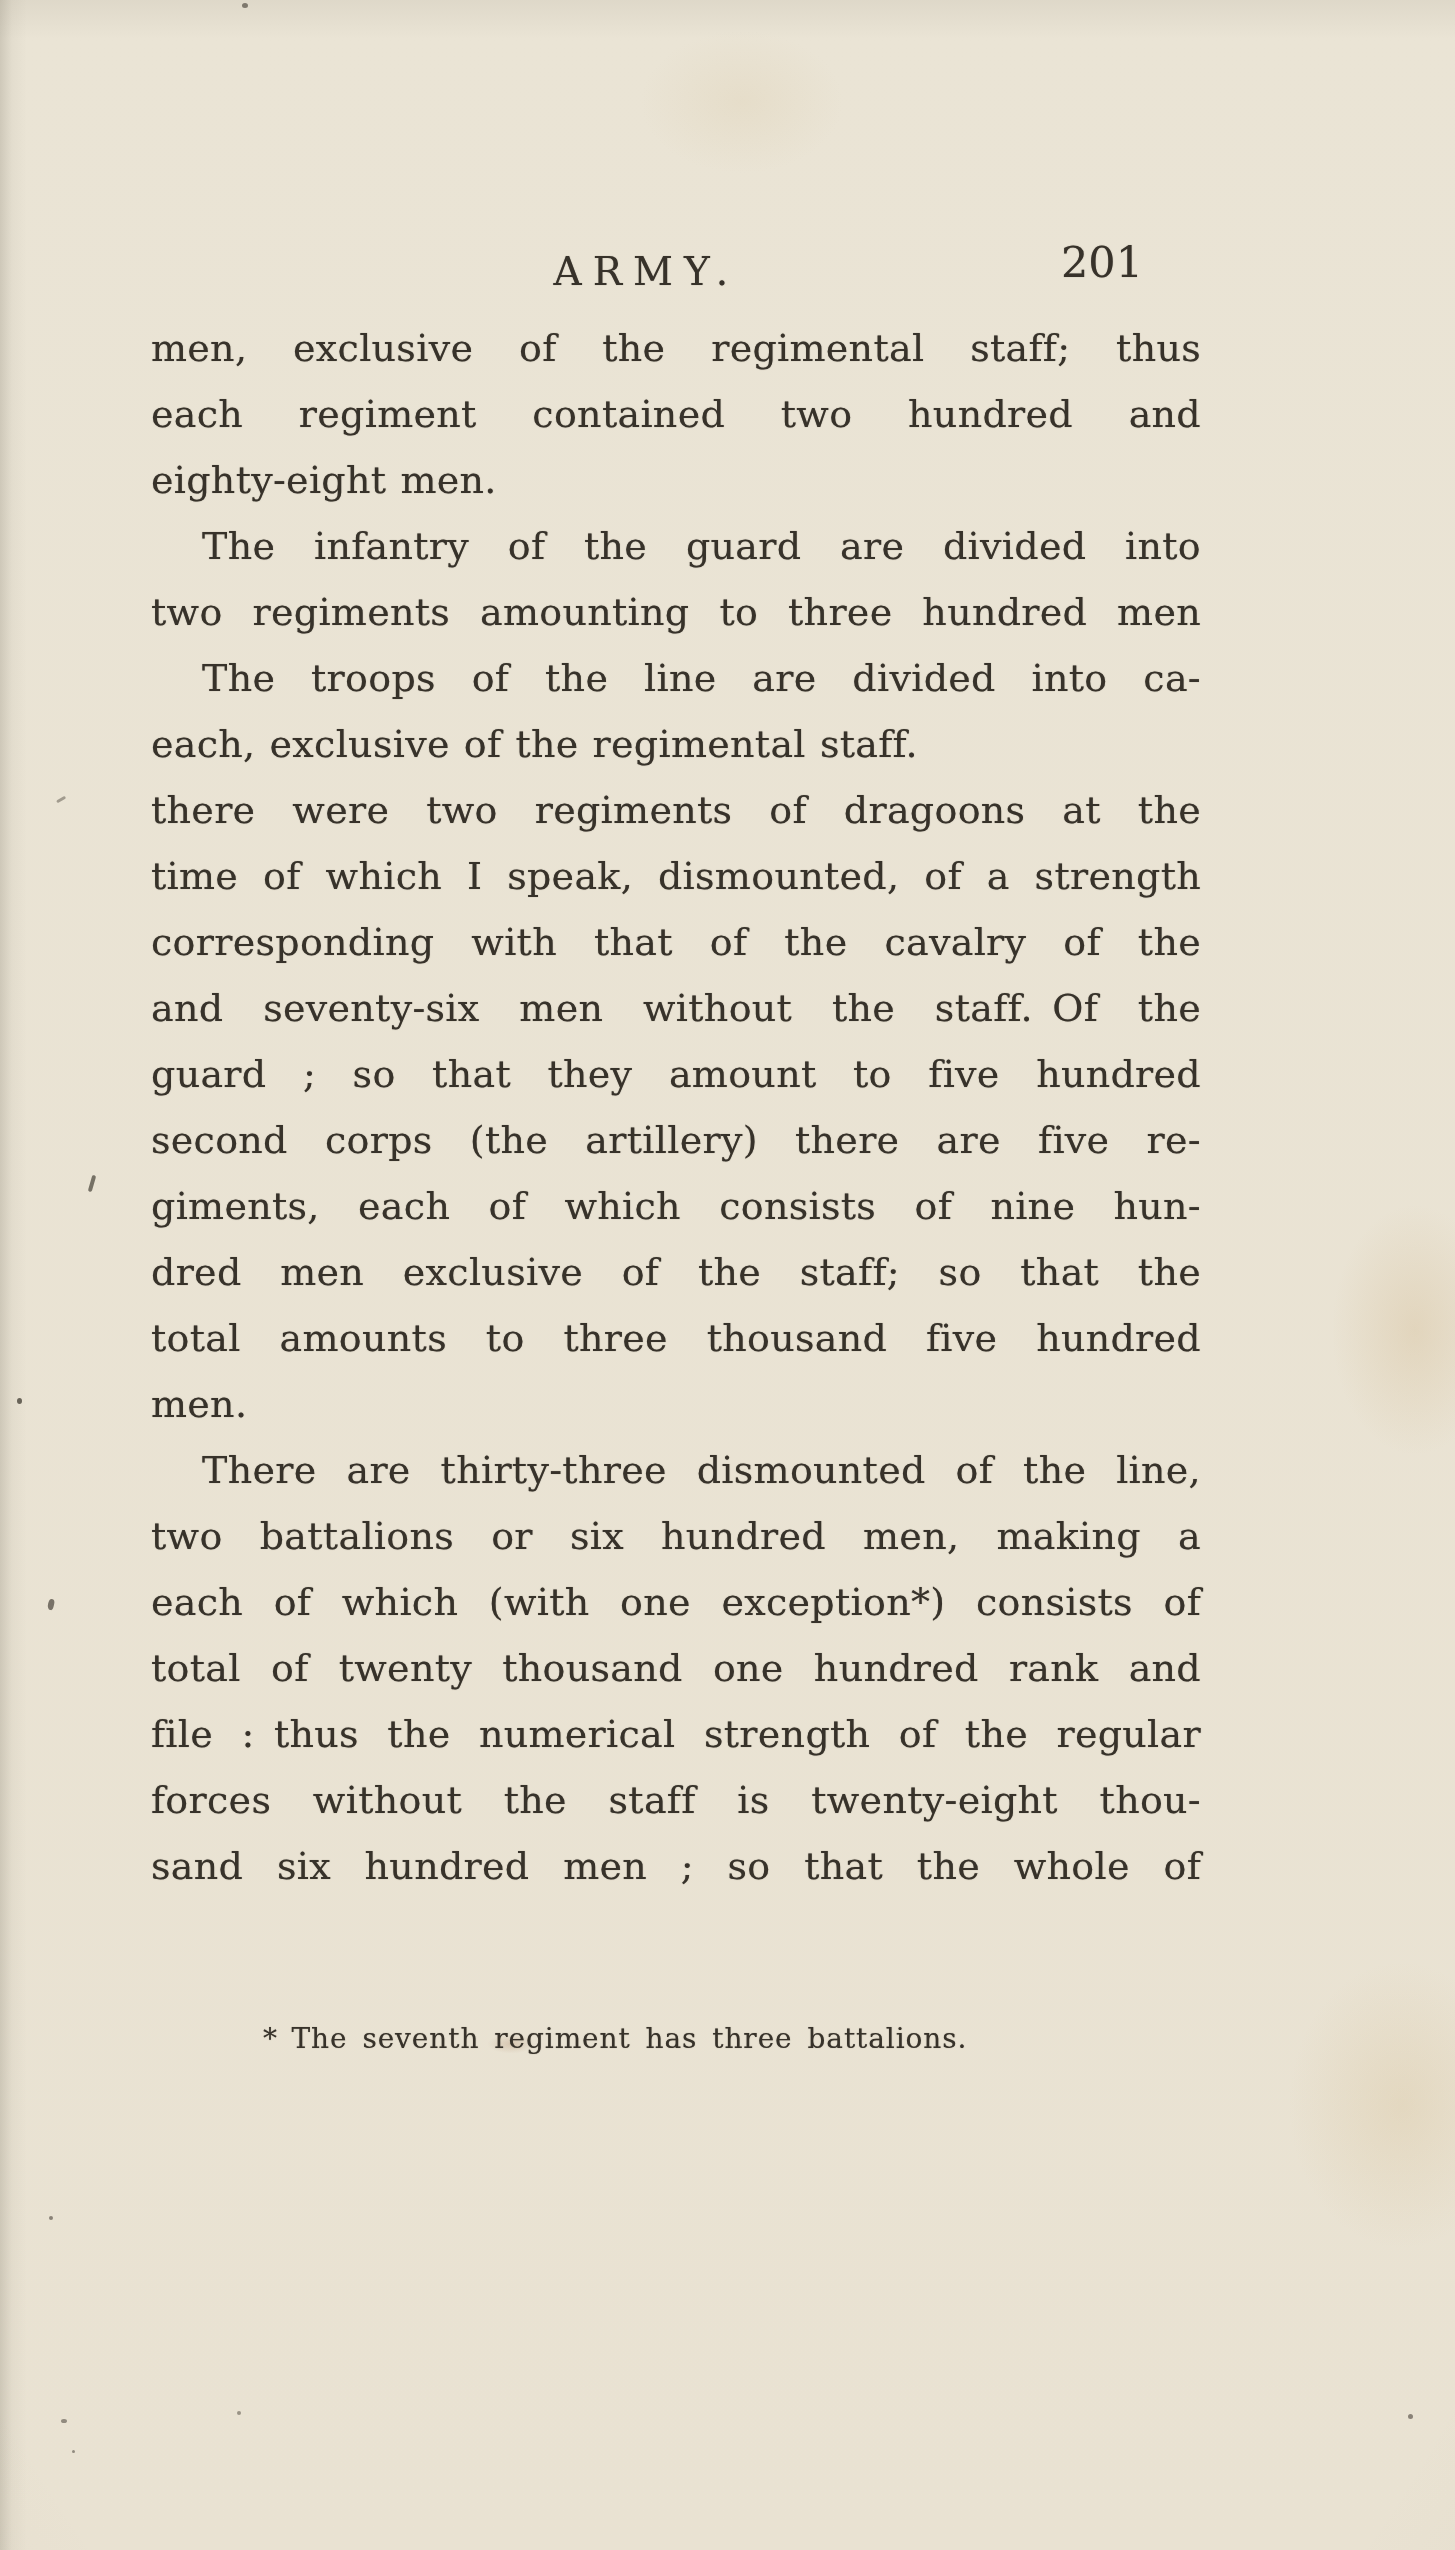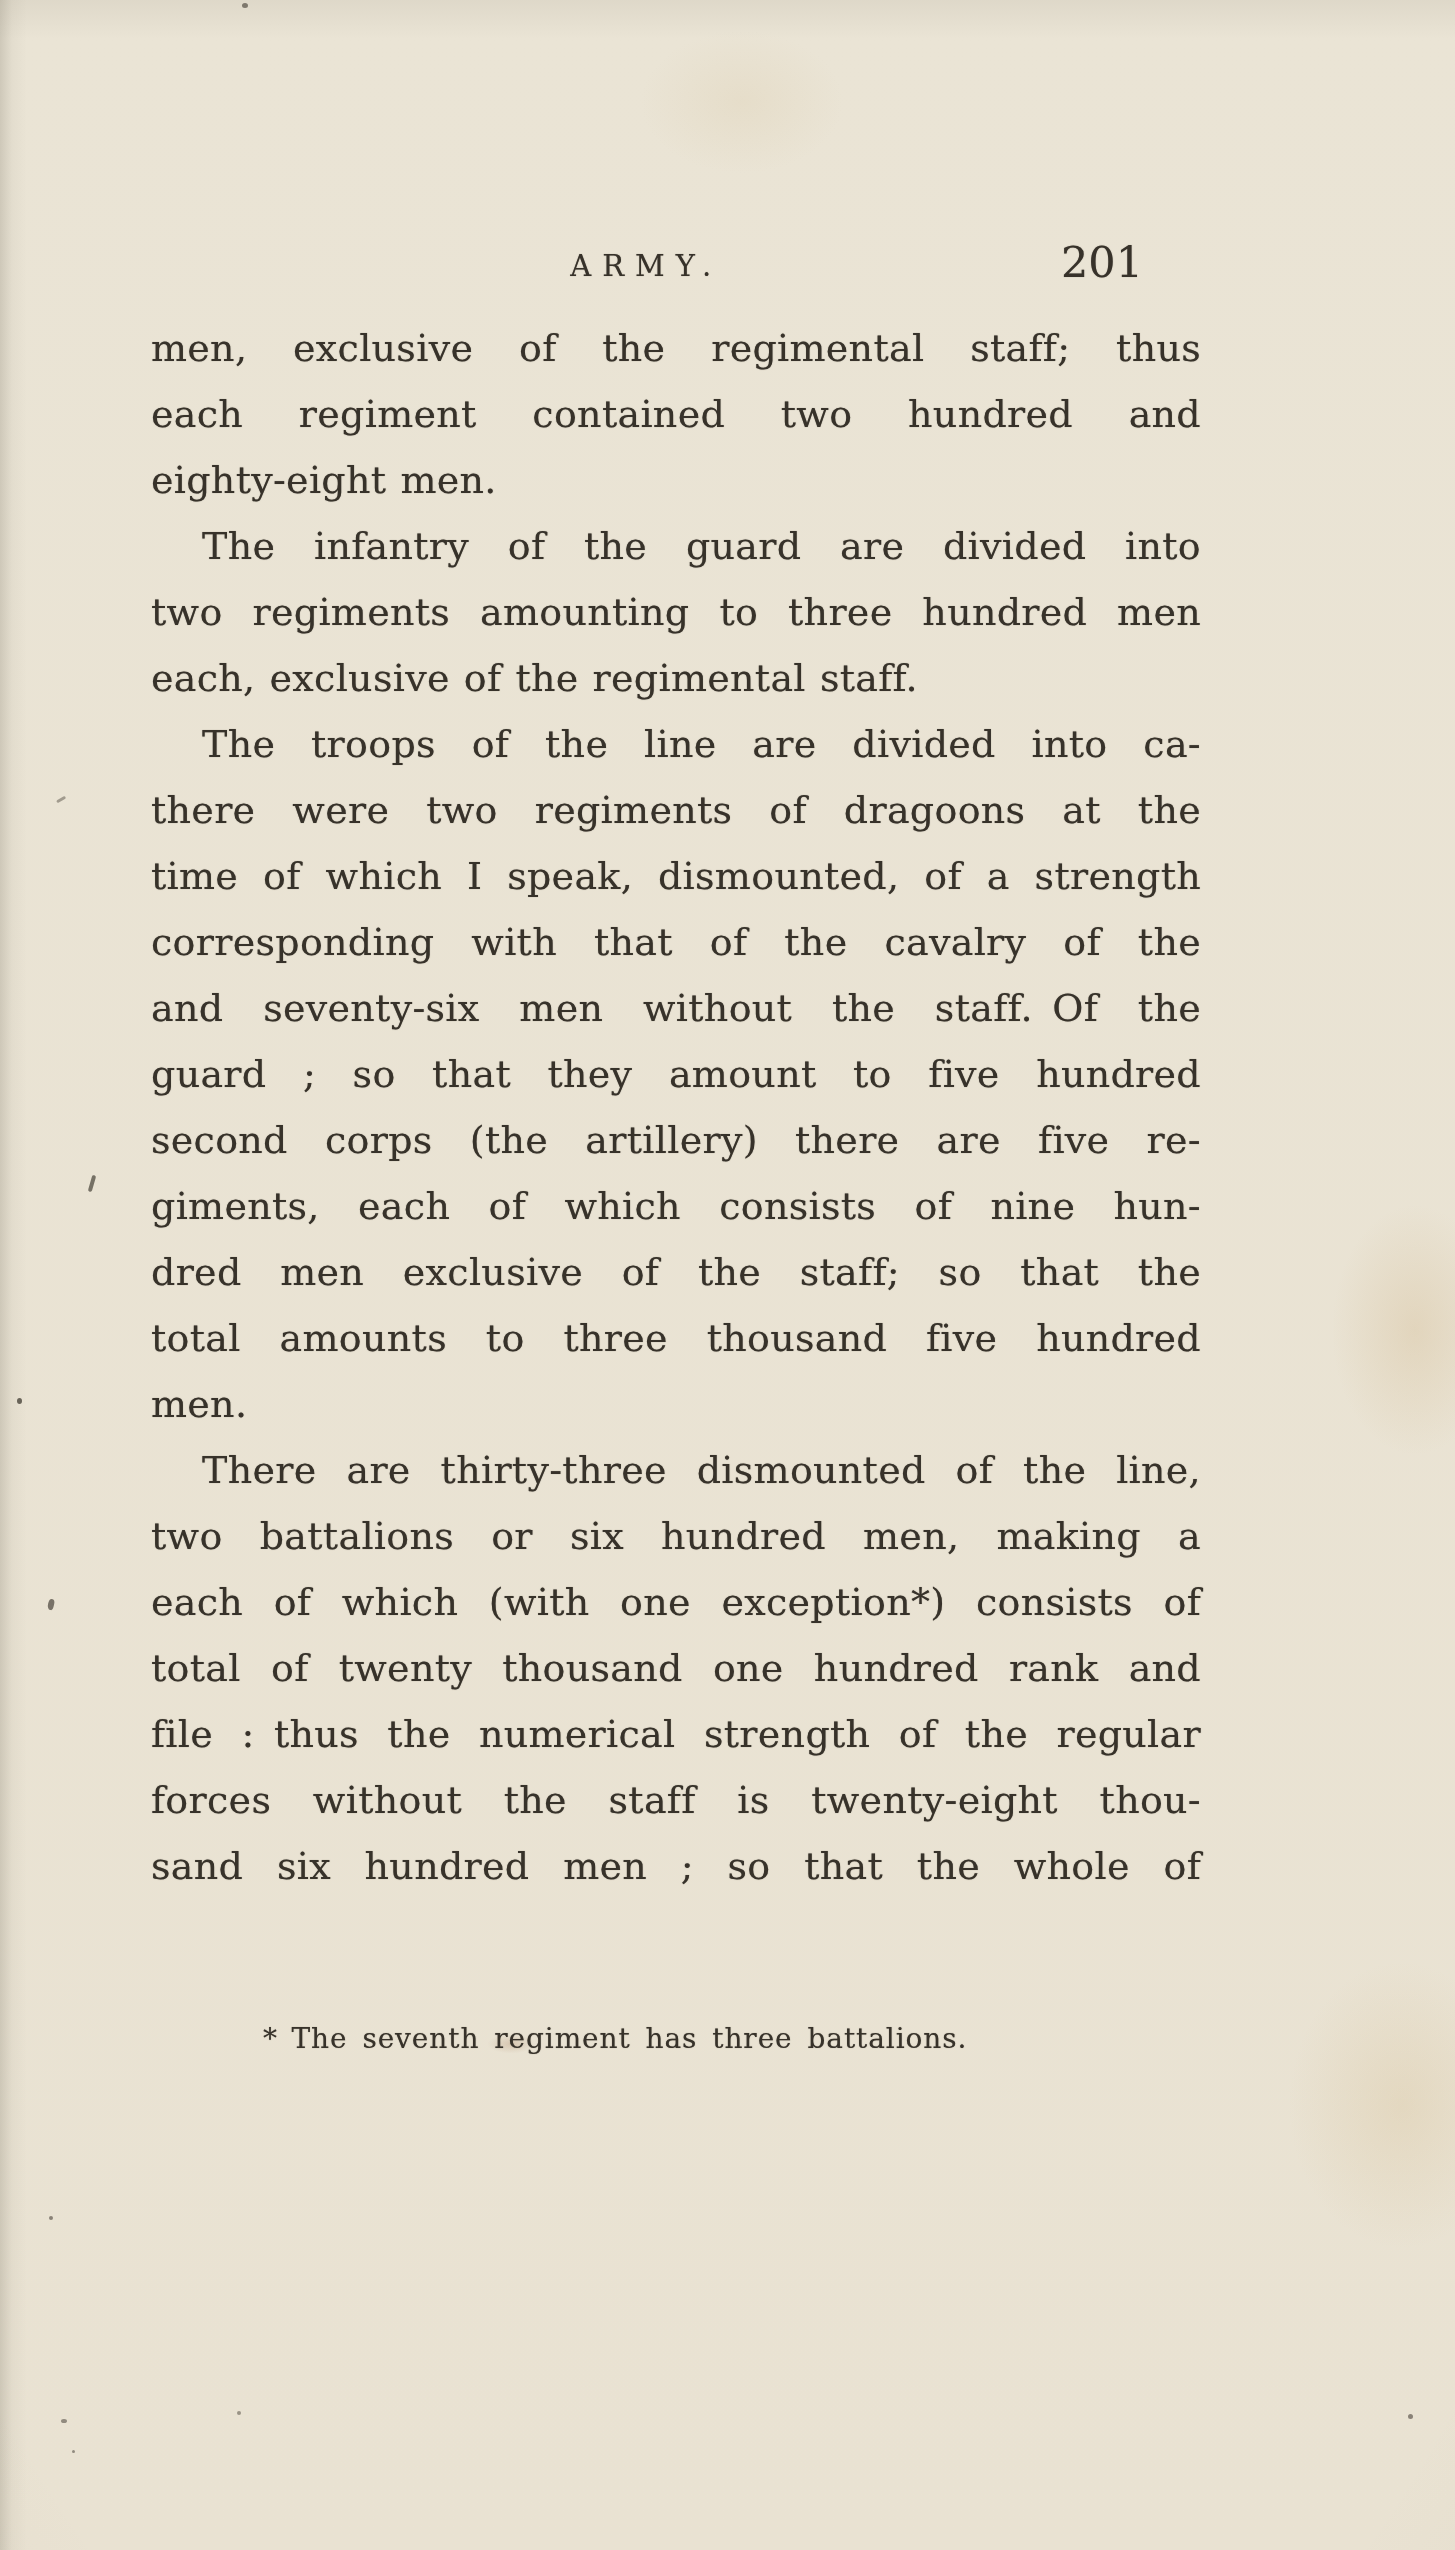--- a/index.html
+++ b/index.html
@@ -16,21 +16,21 @@
       radial-gradient(ellipse 162px 205px at 1402px 2105px, rgba(203,173,118,0.20), transparent 70%),
       radial-gradient(ellipse 34px 13.6px  at 511px 2044px,  rgba(150,100,60,0.22), transparent 70%),
       radial-gradient(ellipse 120% 120% at 50% 45%, rgba(0,0,0,0) 58%, rgba(110,100,80,0.14) 100%),
       linear-gradient(90deg,  rgba(95,90,75,0.20) 0px, rgba(95,90,75,0.05) 12px, rgba(0,0,0,0) 27px),
       linear-gradient(180deg, rgba(120,112,95,0.10) 0px, rgba(0,0,0,0) 39px),
       linear-gradient(0deg,   #e9e2d2, #eae4d5);
   }
   .header{position:absolute;left:106px;top:240px;width:1050px;height:68px;}
   .title{
     position:absolute;left:calc(50% + 15.3px);transform:translateX(-50%);
-    top:9.4px;font-size:29px;letter-spacing:11px;
+    top:9.4px;font-size:39px;letter-spacing:11px;
     text-shadow:0 0 0.9px rgba(55,50,40,0.55);
   }
   .pageno{
     position:absolute;right:13px;top:-3.4px;font-size:43px;
     text-shadow:0 0 0.9px rgba(55,50,40,0.5);
   }
   .bodytext{position:absolute;left:106px;top:315px;width:1050px;margin-left:45px;}
   .line{
     font-size:38px;line-height:66px;
     letter-spacing:0.3px;word-spacing:1.7px;
@@ -70,22 +70,22 @@
     <span class="title">ARMY.</span>
     <span class="pageno">201</span>
   </div>
 
   <div class="bodytext">
     <div class="line">men, exclusive of the regimental staff; thus</div>
     <div class="line">each regiment contained two hundred and</div>
     <div class="line end">eighty-eight men.</div>
     <div class="line ind">The infantry of the guard are divided into</div>
     <div class="line">two regiments amounting to three hundred men</div>
+    <div class="line ind">The troops of the line are divided into ca-</div>
     <div class="line end">each, exclusive of the regimental staff.</div>
-    <div class="line ind">The troops of the line are divided into ca-</div>
     <div class="line">there were two regiments of dragoons at the</div>
     <div class="line">time of which I speak, dismounted, of a strength</div>
     <div class="line">corresponding with that of the cavalry of the</div>
     <div class="line">and seventy-six men without the staff. Of the</div>
     <div class="line">guard ; so that they amount to five hundred</div>
     <div class="line">second corps (the artillery) there are five re-</div>
     <div class="line">giments, each of which consists of nine hun-</div>
     <div class="line">dred men exclusive of the staff; so that the</div>
     <div class="line">total amounts to three thousand five hundred</div>
     <div class="line end">men.</div>

